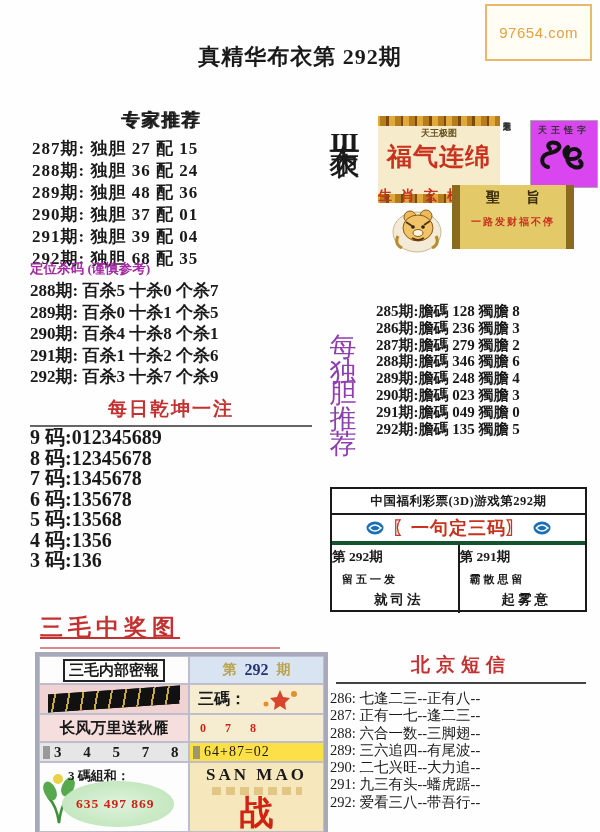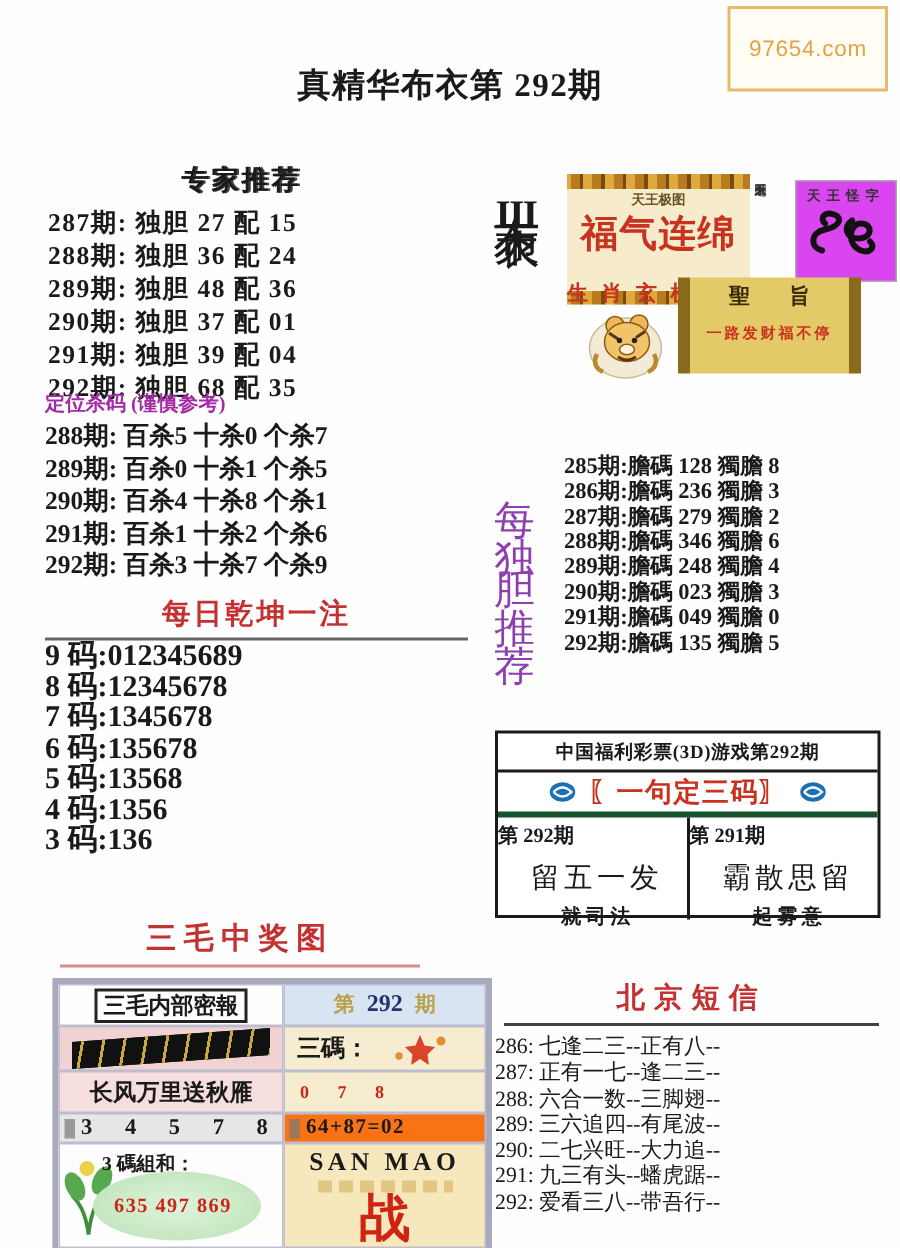--- a/index.html
+++ b/index.html
@@ -24,44 +24,44 @@
   .kill{position:absolute;left:30px;top:260px;width:270px;}
   .kill .sec-title{color:#a32ba3;font-size:13.5px;font-weight:bold;margin-bottom:2px;}
   .kill .row{font-size:17px;font-weight:bold;line-height:21.5px;white-space:pre;}
 
   .daily{position:absolute;left:30px;top:396px;width:282px;}
   .daily .sec-title{color:#c43131;font-size:19px;font-weight:bold;text-align:center;
                     letter-spacing:2px;border-bottom:2px solid #666;padding-bottom:3px;}
   .daily .row{font-size:20px;font-weight:bold;line-height:20.5px;white-space:pre;}
 
   
-  .sanmao-title{position:absolute;left:40px;top:612px;width:240px;text-align:center;
-                color:#c43131;font-size:20px;font-weight:bold;letter-spacing:5px;
-                border-bottom:2px solid #d98a8a;padding-bottom:4px;}
+  .sanmao-title{position:absolute;left:40px;top:612px;width:240px;
+                color:#c43131;font-size:23px;font-weight:bold;letter-spacing:5px;
+                border-bottom:2px solid #d98a8a;padding-bottom:4px;text-decoration:underline;}
   .card{position:absolute;left:35px;top:652px;width:285px;height:176px;
         border:4px solid #a9a9bc;background:#f3e2e2;display:grid;
         grid-template-columns:150px 1fr;grid-template-rows:28px 30px 28px 20px 1fr;}
   .card>div{border:1px solid #bdbdcd;overflow:hidden;position:relative;}
   .c-secret{background:#fdfdfd;display:flex;align-items:center;justify-content:center;}
   .c-secret span{border:2px solid #222;padding:0 4px;font-size:15px;font-weight:bold;white-space:nowrap;}
   .c-period{background:#d9e4f3;display:flex;align-items:center;justify-content:center;gap:8px;}
   .c-period .gold{color:#b9a24a;font-size:14px;font-weight:bold;}
   .c-period .num{color:#27336e;font-size:16px;font-weight:bold;}
   .c-ribbon{background:#f0d2d2;display:flex;align-items:center;justify-content:center;}
   .ribbon{width:132px;height:18px;background:#111;transform:skewY(-4deg);
           background-image:repeating-linear-gradient(100deg,#111 0 6px,#caa93f 6px 8px,#111 8px 14px);}
   .c-sanma{background:#f6ecd0;display:flex;align-items:center;padding-left:8px;
            font-size:16px;font-weight:bold;}
   .c-poem{background:#f6dede;display:flex;align-items:center;justify-content:center;
           font-size:15.5px;font-weight:bold;white-space:nowrap;}
   .c-three{background:#f6ecd0;color:#cc2418;font-size:12px;font-weight:bold;
            display:flex;align-items:center;padding-left:10px;letter-spacing:8px;}
   .c-five{background:#e6e6e6;display:flex;align-items:center;font-size:15px;font-weight:bold;
           letter-spacing:9px;padding-left:14px;}
-  .c-eq{background:#f97316;display:flex;align-items:center;font-size:14px;font-weight:bold;
+  .c-eq{background:#fde047;display:flex;align-items:center;font-size:14px;font-weight:normal;
         letter-spacing:1px;padding-left:14px;}
   .tiny-tag{position:absolute;left:3px;top:3px;width:7px;height:13px;background:#777;opacity:.7;}
   .c-group{background:#fdfdfd;}
   .c-group .lbl{position:absolute;left:28px;top:4px;font-size:13px;font-weight:bold;}
   .ellipse{position:absolute;left:22px;top:18px;width:112px;height:46px;border-radius:50%;
            background:radial-gradient(#dff3dc,#b9e2b4);}
   .ellipse span{position:absolute;left:14px;top:15px;color:#cc2418;font-size:13.5px;
                 font-weight:bold;letter-spacing:1px;}
   .c-war{background:#f6e7bd;display:flex;flex-direction:column;align-items:center;}
   .c-war .brand{font-size:17px;font-weight:bold;letter-spacing:3px;margin-top:2px;}
@@ -108,21 +108,21 @@
             border:2px solid #1a1a1a;background:#fff;}
   .sentence .hdr{font-size:12.5px;font-weight:bold;text-align:center;padding:4px 2px 3px;
                  border-bottom:2px solid #1a1a1a;white-space:nowrap;letter-spacing:.5px;}
   .sentence .title-row{display:flex;align-items:center;justify-content:center;gap:8px;
                        height:26px;border-bottom:4px solid #14532d;}
   .sentence .title-row .t{color:#c8321e;font-size:18px;font-weight:bold;letter-spacing:1px;}
   .sentence .cols{display:flex;height:68px;}
   .sentence .col{flex:1;padding-top:3px;}
   .sentence .col.left{border-right:2px solid #1a1a1a;}
   .sentence .period{text-align:left;font-size:13.5px;font-weight:bold;}
-  .sentence .l1{font-size:19px;font-weight:normal;padding-left:22px;margin-top:6px;letter-spacing:3px;}
+  .sentence .l1{font-size:11px;font-weight:bold;padding-left:10px;margin-top:6px;letter-spacing:3px;}
   .sentence .l2{font-size:13.5px;font-weight:bold;padding-left:42px;margin-top:4px;letter-spacing:3px;}
 
   .sms{position:absolute;left:330px;top:652px;width:262px;}
   .sms .sec-title{color:#c43131;font-size:19px;font-weight:bold;text-align:center;
                   letter-spacing:6px;border-bottom:2px solid #444;padding-bottom:4px;
                   width:250px;margin:0 auto 6px;}
   .sms .row{font-size:14.5px;line-height:17.3px;white-space:pre;font-weight:500;}
 </style>
 </head>
 <body>

